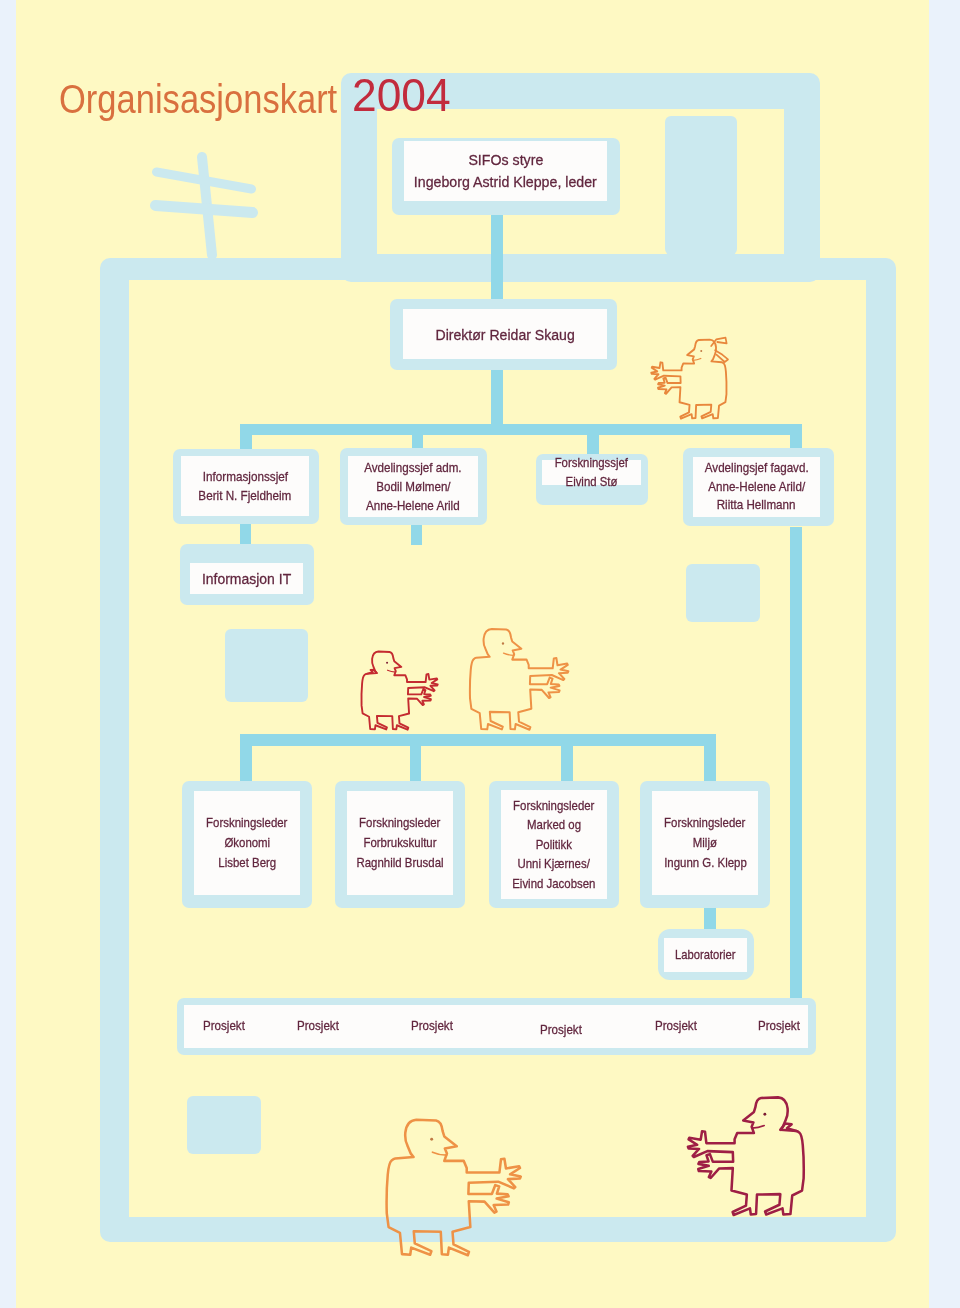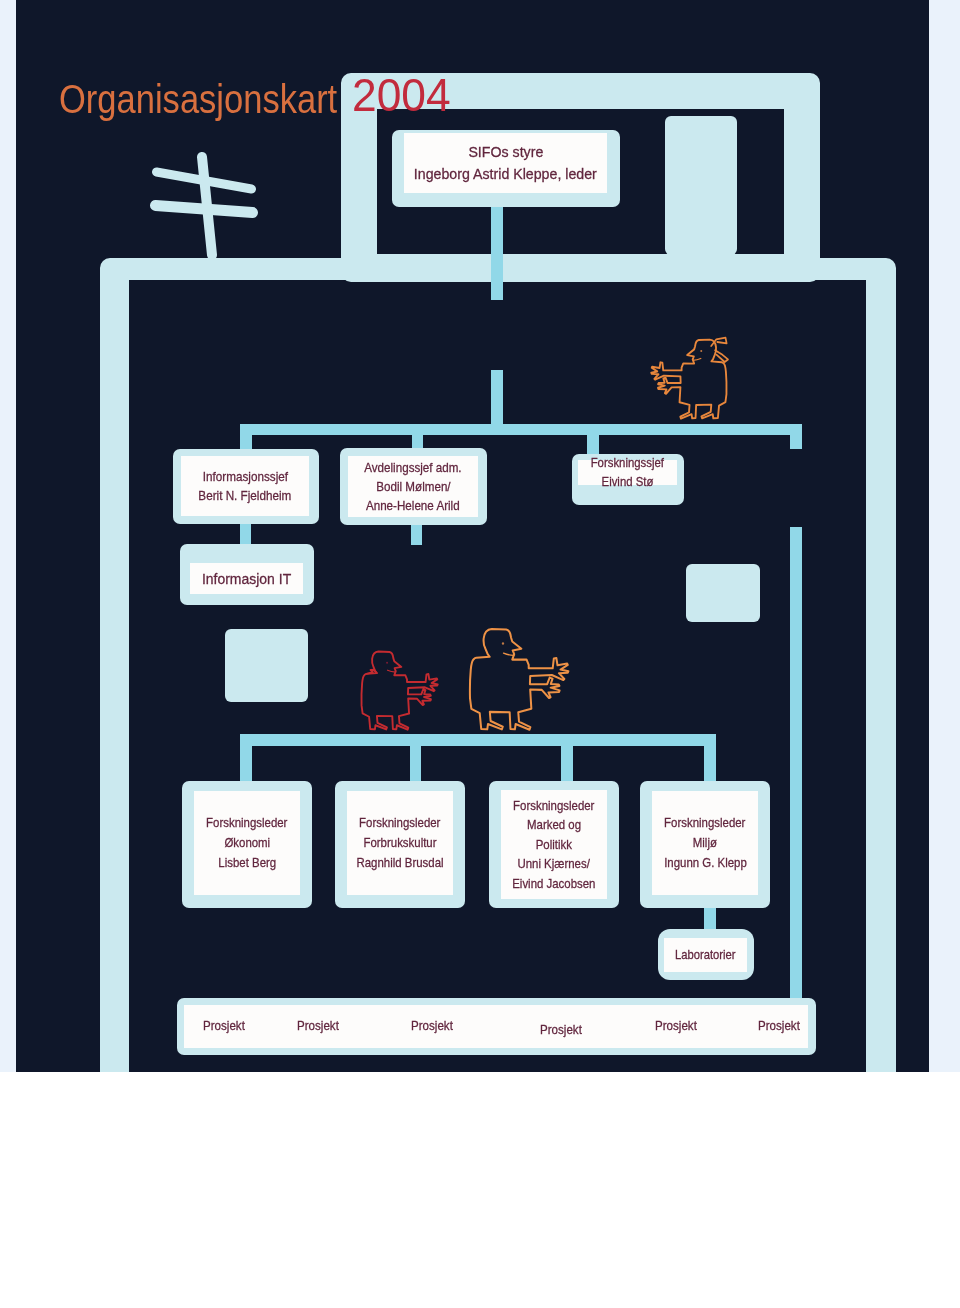--- a/index.html
+++ b/index.html
@@ -1,17 +1,17 @@
 <!DOCTYPE html>
 <html><head>
 <meta charset="utf-8">
 <style>
   html,body{margin:0;padding:0;}
   body{width:960px;height:1308px;overflow:hidden;}
-  #page{position:relative;width:960px;height:1072px;overflow:hidden;background:#0f172a;
+  #page{position:relative;width:960px;height:1308px;overflow:hidden;background:#fef9c3;
         font-family:"Liberation Sans",sans-serif;}
   .edge{position:absolute;top:0;height:1308px;background:#eaf2fb;}
   #edge-l{left:0;width:16px;}
   #edge-r{left:929px;width:31px;}
   .framebox{position:absolute;box-sizing:border-box;border:28px solid #cbe9ef;border-radius:10px;background:transparent;}
 
   .node{position:absolute;box-sizing:border-box;background:#cbe9ef;border-radius:7px;padding:10px 11px 12px 11px;}
   .node>.inner{box-sizing:border-box;background:#fdfcfb;width:100%;height:100%;
                display:flex;flex-direction:column;align-items:center;justify-content:center;}
   .node .t{color:#61263e;font-size:13.2px;line-height:19.0px;white-space:nowrap;
@@ -64,25 +64,25 @@
   #c-lab      {left:704px; top:906px;  width:12px; height:24px;}
   #c-proj     {left:790px; top:527px;  width:12px; height:471px;}
 
   
   #deco-topright{left:665px; top:116px;  width:72px;  height:139px;}
   #deco-right   {left:686px; top:564px;  width:74px;  height:58px;}
   #deco-mid     {left:225px; top:629px;  width:83px;  height:73px;}
   #deco-bottom  {left:187px; top:1096px; width:74px;  height:58px;}
 
   
-  #n-board {left:392px; top:130px; width:228px; height:77px; padding:3px 13px 14px 12px;}
+  #n-board {left:392px; top:138px; width:228px; height:77px; padding:3px 13px 14px 12px;}
   #n-dir   {left:390px; top:299px; width:227px; height:71px; padding:10px 10px 11px 13px;}
   #n-info  {left:173px; top:449px; width:146px; height:75px; padding:7.3px 10px 8px 8.4px;}
   #n-adm   {left:340px; top:448px; width:147px; height:77px; padding:8px 9px 8px 8px;}
-  #n-res   {left:536px; top:454px; width:112px; height:51px; padding:6px 7px 20px 6px;margin-left:36px;}
+  #n-res   {left:536px; top:454px; width:112px; height:51px; padding:6px 7px 20px 6px;}
   #n-fag   {left:683px; top:448px; width:151px; height:78px; padding:9px 14px 9px 10px;}
   #n-infoit{left:180px; top:544px; width:134px; height:61px; padding:19px 11px 11px 10px;}
   #n-admin {left:346px; top:544px; width:134px; height:61px; padding:9px 11px 11px 10px;}
   #n-rl1   {left:182px; top:781px; width:130px; height:127px; padding:10px 12px 13.5px 12px;}
   #n-rl2   {left:335px; top:781px; width:130px; height:127px; padding:10px 12px 13.5px 12px;}
   #n-rl3   {left:489px; top:781px; width:130px; height:127px; padding:9px 12px 9px 12px;}
   #n-rl4   {left:640px; top:781px; width:130px; height:127px; padding:10px 12px 13.5px 12px;}
   #n-lab   {left:658px; top:929px; width:96px;  height:51px; padding:9px 7px 8px 6px;border-radius:12px;}
   #n-projbar{left:177px; top:998px; width:639px; height:57px;padding:7px 8px 7px 7px;}
   #projinner{display:block;position:relative;}
@@ -149,20 +149,25 @@
       <span class="b">2004</span>
     </div>
 
   <div class="node" id="n-board">
       <div class="inner">
     <span class="t">SIFOs styre</span>
     <span class="t">Ingeborg Astrid Kleppe, leder</span>
   </div>
     </div>
 
+  <div class="node" id="n-dir">
+      <div class="inner">
+    <span class="t">Direktør Reidar Skaug</span>
+  </div>
+    </div>
 
   <div class="node" id="n-info">
       <div class="inner">
     <span class="t">Informasjonssjef</span>
     <span class="t">Berit N. Fjeldheim</span>
   </div>
     </div>
 
   <div class="node" id="n-adm">
       <div class="inner">
@@ -172,20 +177,27 @@
   </div>
     </div>
 
   <div class="node" id="n-res">
       <div class="inner">
     <span class="t">Forskningssjef</span>
     <span class="t">Eivind Stø</span>
   </div>
     </div>
 
+  <div class="node" id="n-fag">
+      <div class="inner">
+    <span class="t">Avdelingsjef fagavd.</span>
+    <span class="t">Anne-Helene Arild/</span>
+    <span class="t">Riitta Hellmann</span>
+  </div>
+    </div>
 
   <div class="node" id="n-infoit">
       <div class="inner">
     <span class="t">Informasjon IT</span>
   </div>
     </div>
 
 
   <div class="node" id="n-rl1">
       <div class="inner">

